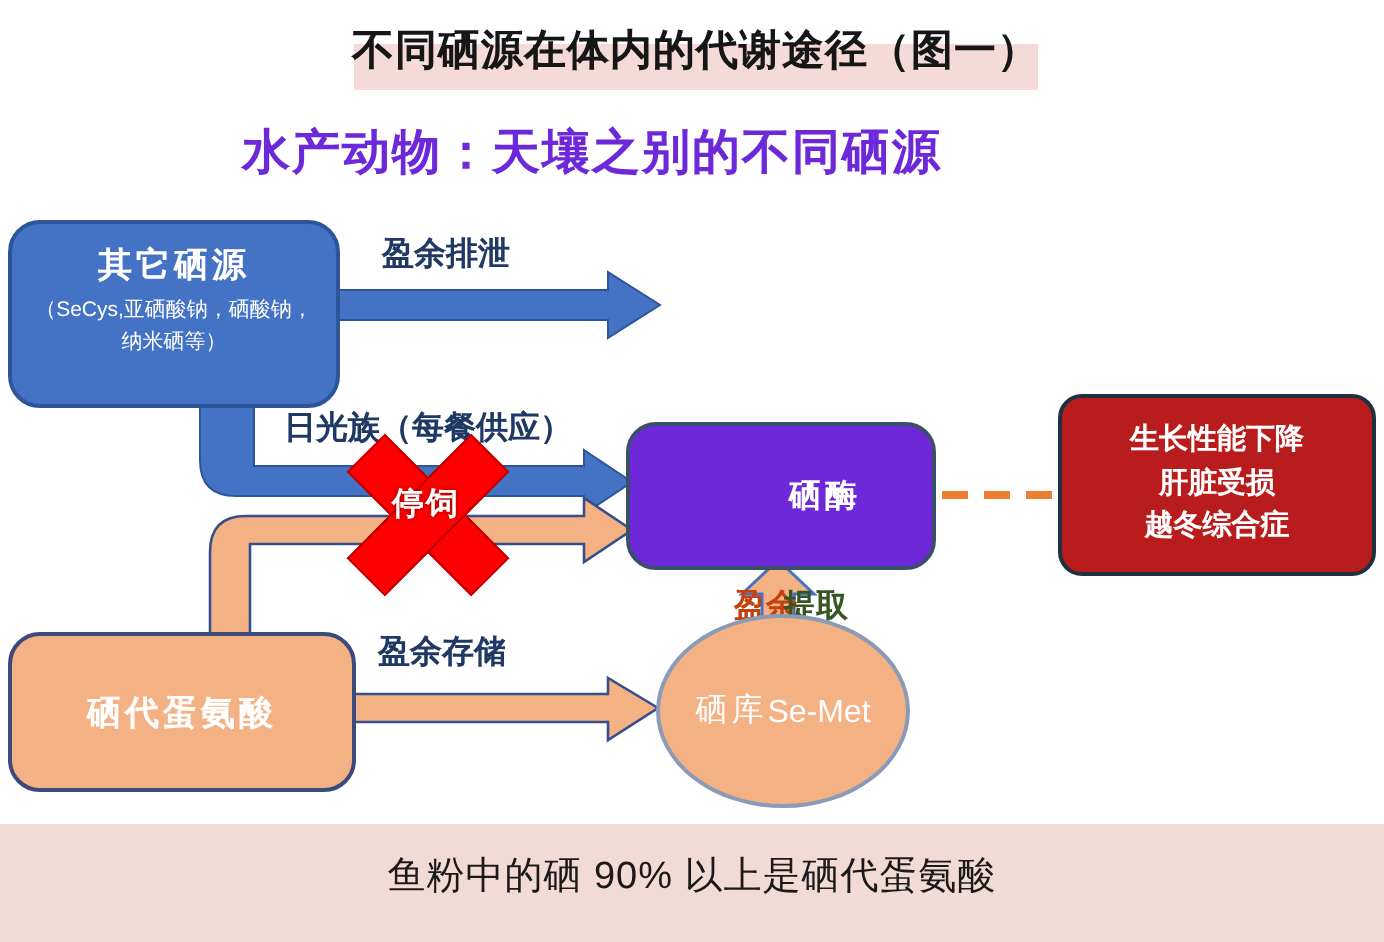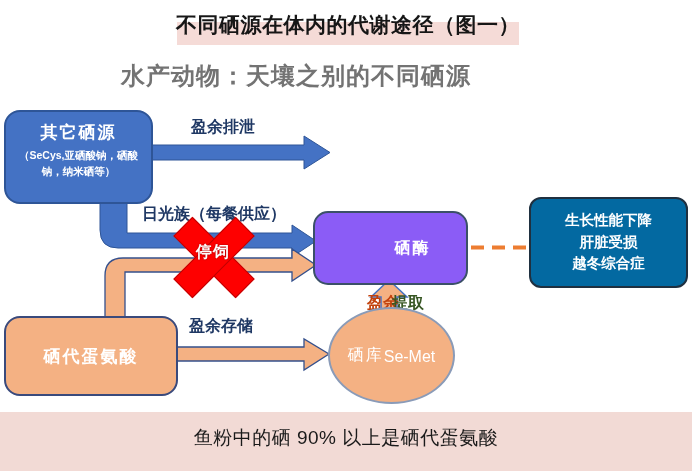--- a/index.html
+++ b/index.html
@@ -6,30 +6,30 @@
   .frame{
     position:relative;width:692px;height:471px;background:#ffffff;
     font-family:"Liberation Sans","DejaVu Sans",sans-serif;overflow:hidden;
   }
   .abs{position:absolute;}
   .svg-layer{position:absolute;left:0;top:0;width:692px;height:471px;pointer-events:none;}
 
   
   .title-highlight{left:177px;top:22px;width:342px;height:23px;background:#F5DBD7;}
   .title-text{left:158px;top:11px;width:380px;text-align:center;font-size:21px;font-weight:bold;color:#161616;letter-spacing:.5px;}
-  .subtitle{left:121px;top:60px;width:470px;font-size:24px;font-weight:bold;color:#737373;letter-spacing:1px;}
+  .subtitle{left:121px;top:60px;width:470px;font-size:24px;font-weight:bold;color:#6d28d9;letter-spacing:1px;}
 
   
   .box{box-sizing:border-box;color:#fff;text-align:center;}
-  .box-blue{left:4px;top:110px;width:149px;height:94px;background:#4472C4;border:2px solid #2E5597;border-radius:16px;}
+  .box-blue{left:4px;top:110px;width:166px;height:94px;background:#4472C4;border:2px solid #2E5597;border-radius:16px;}
   .box-blue .bt{margin-top:9px;font-size:17px;font-weight:bold;letter-spacing:2px;}
-  .box-blue .bs{margin-top:3px;padding:0 8px;font-size:10.5px;line-height:1.55;font-weight:bold;}
-  .box-green{left:313px;top:211px;width:155px;height:74px;background:#8b5cf6;border:2px solid #3B5068;border-radius:15px;
+  .box-blue .bs{margin-top:3px;padding:0 8px;font-size:10.5px;line-height:1.55;font-weight:normal;}
+  .box-green{left:313px;top:211px;width:155px;height:74px;background:#6d28d9;border:2px solid #3B5068;border-radius:15px;
     display:flex;align-items:center;justify-content:center;font-size:16px;font-weight:bold;letter-spacing:2px;padding-left:44px;}
-  .box-gold{left:529px;top:197px;width:159px;height:91px;background:#0369a1;border:2px solid#1F3040;border-radius:12px;
+  .box-gold{left:529px;top:197px;width:159px;height:91px;background:#b91c1c;border:2px solid#1F3040;border-radius:12px;
     display:flex;align-items:center;justify-content:center;}
   .box-gold .lines{font-size:14.5px;line-height:1.5;font-weight:bold;}
   .box-orange{left:4px;top:316px;width:174px;height:80px;background:#F4B183;border:2px solid #3A4A7C;border-radius:16px;
     display:flex;align-items:center;justify-content:center;font-size:17px;font-weight:bold;letter-spacing:2px;}
   .ellipse{left:328px;top:307px;width:127px;height:97px;background:#F4B183;border:2px solid #8A9BB8;border-radius:50%;
     display:flex;flex-direction:row;align-items:center;justify-content:center;color:#fff;box-sizing:border-box;}
   .ellipse .e1{font-size:16px;letter-spacing:2px;}
   .ellipse .e2{font-size:16px;margin-top:2px;}
 
   

